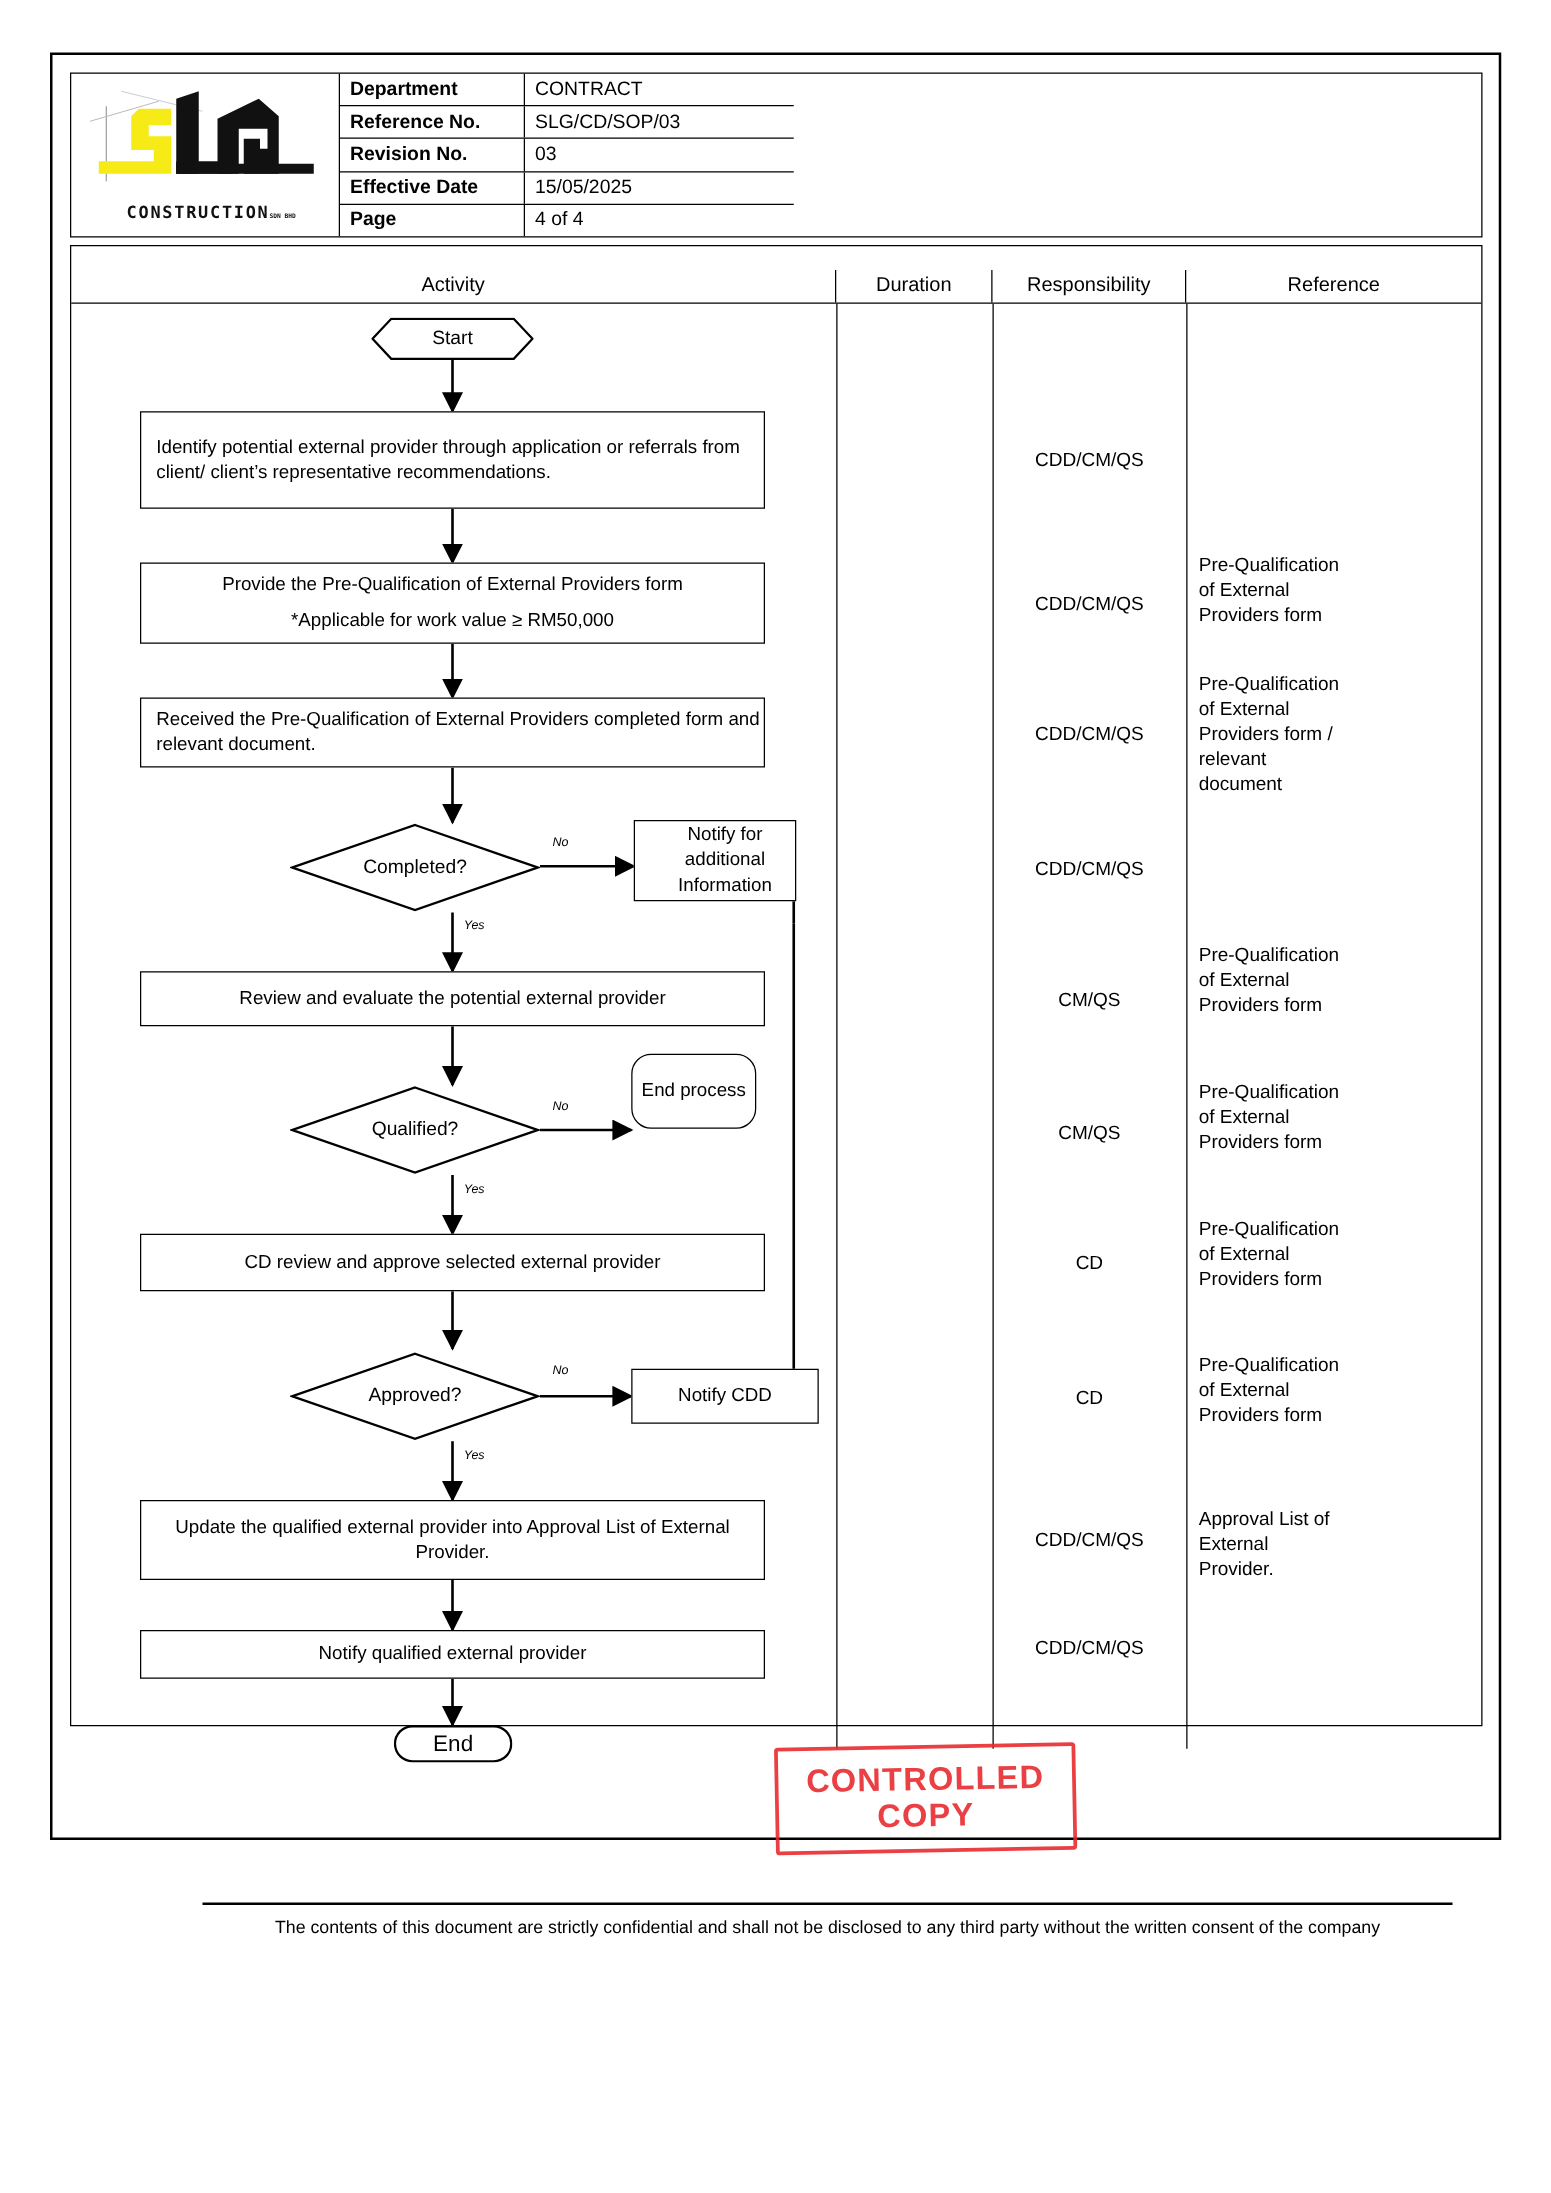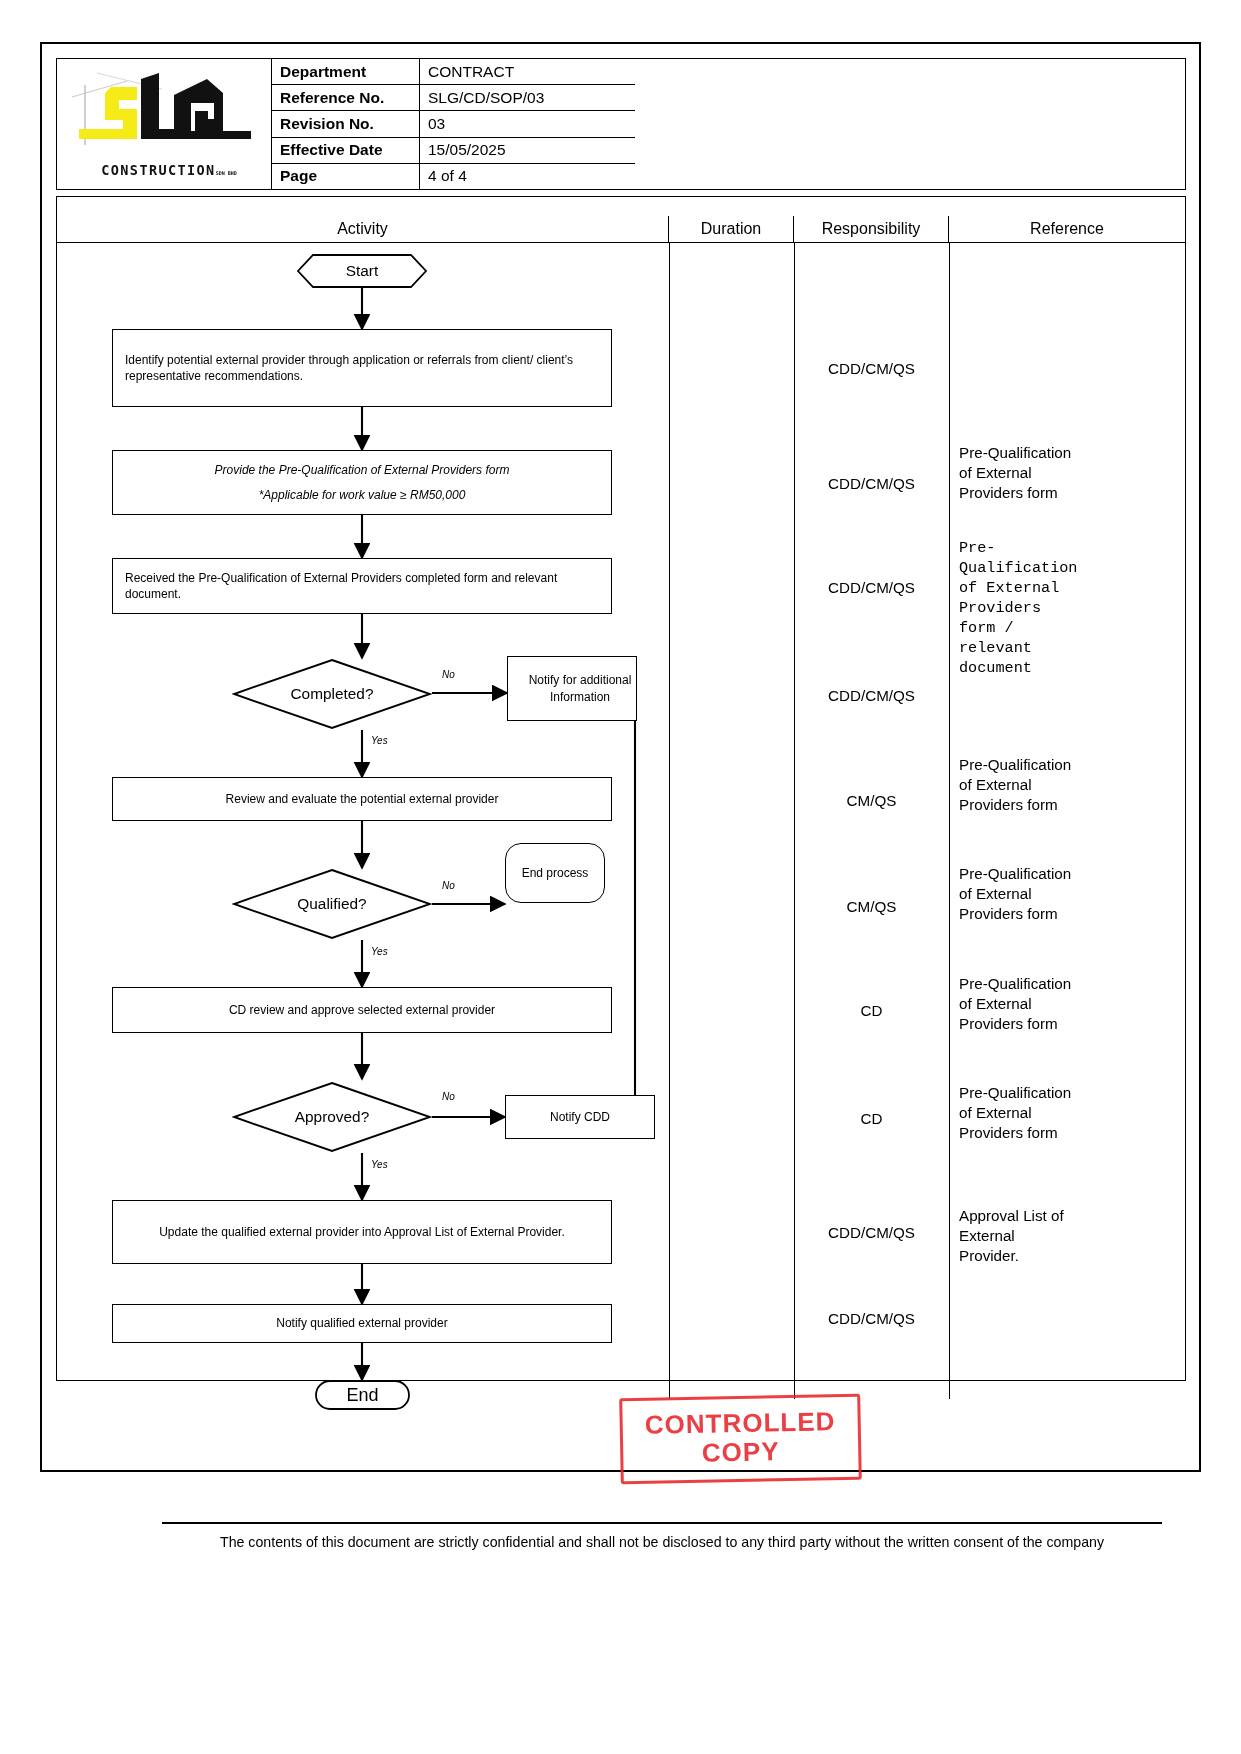--- a/index.html
+++ b/index.html
@@ -99,21 +99,21 @@
   .tbody{position:relative;height:1156px;}
   .vline{position:absolute;top:0;bottom:0;width:1px;background:#000;}
   .vl1{left:612px;}
   .vl2{left:737px;}
   .vl3{left:892px;}
   .box{
     position:absolute;
     border:1.6px solid #000;
     background:#fff;
     display:flex;align-items:center;
-    font-size:12px;line-height:1.34;
+    font-size:15px;line-height:1.34;
     box-sizing:border-box;
   }
   .box.ctr{justify-content:center;text-align:center;}
   .box.lft{justify-content:flex-start;text-align:left;padding-left:12px;}
   .box-inner{width:100%;}
   .hexwrap{position:absolute;}
   .hexwrap svg{position:absolute;left:0;top:0;}
   .hexwrap span{
     position:absolute;left:0;top:0;width:100%;height:100%;
     display:flex;align-items:center;justify-content:center;font-size:15.4px;
@@ -292,21 +292,21 @@
         <svg width="130" height="34" viewBox="0 0 130 34">
           <polygon points="16,1 114,1 129,17 114,33 16,33 1,17" fill="#fff" stroke="#000" stroke-width="1.8"></polygon>
         </svg>
         <span>Start</span>
       </div>
 
       <div class="box lft" style="left:55px;top:86px;width:500px;height:78px;">
         <div class="box-inner">Identify potential external provider through application or referrals from client/ client’s representative recommendations.</div>
       </div>
 
-      <div class="box ctr" style="left:55px;top:207px;width:500px;height:65px;font-style:italic;">
+      <div class="box ctr" style="left:55px;top:207px;width:500px;height:65px;">
         <div class="box-inner">
           <div>Provide the Pre-Qualification of External Providers form</div>
           <div style="margin-top:8px;">*Applicable for work value ≥ RM50,000</div>
         </div>
       </div>
 
       <div class="box lft" style="left:55px;top:315px;width:500px;height:56px;">
         <div class="box-inner">Received the Pre-Qualification of External Providers completed form and relevant document.</div>
       </div>
 
@@ -377,21 +377,21 @@
       <div class="respcell" style="left:737px;top:335px;">CDD/CM/QS</div>
       <div class="respcell" style="left:737px;top:443px;">CDD/CM/QS</div>
       <div class="respcell" style="left:737px;top:548px;">CM/QS</div>
       <div class="respcell" style="left:737px;top:654px;">CM/QS</div>
       <div class="respcell" style="left:737px;top:758px;">CD</div>
       <div class="respcell" style="left:737px;top:866px;">CD</div>
       <div class="respcell" style="left:737px;top:980px;">CDD/CM/QS</div>
       <div class="respcell" style="left:737px;top:1066px;">CDD/CM/QS</div>
 
       <div class="refcell" style="top:200px;">Pre-Qualification of External Providers form</div>
-      <div class="refcell" style="top:295px;font-family:Liberation Mono, monospace;">Pre-Qualification of External Providers form / relevant document</div>
+      <div class="refcell" style="top:295px;">Pre-Qualification of External Providers form / relevant document</div>
       <div class="refcell" style="top:512px;">Pre-Qualification of External Providers form</div>
       <div class="refcell" style="top:621px;">Pre-Qualification of External Providers form</div>
       <div class="refcell" style="top:731px;">Pre-Qualification of External Providers form</div>
       <div class="refcell" style="top:840px;">Pre-Qualification of External Providers form</div>
       <div class="refcell" style="top:963px;">Approval List of External Provider.</div>
 
     </div>
   </div>
 
   <div class="stamp">

